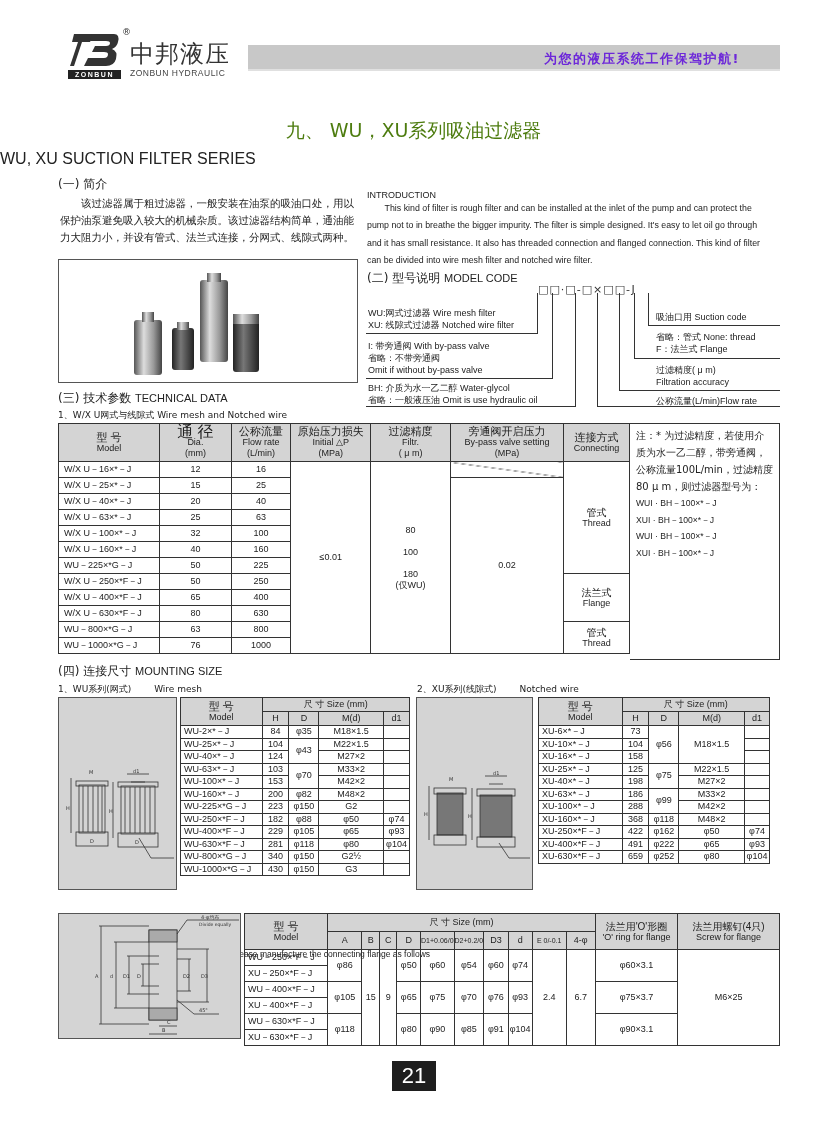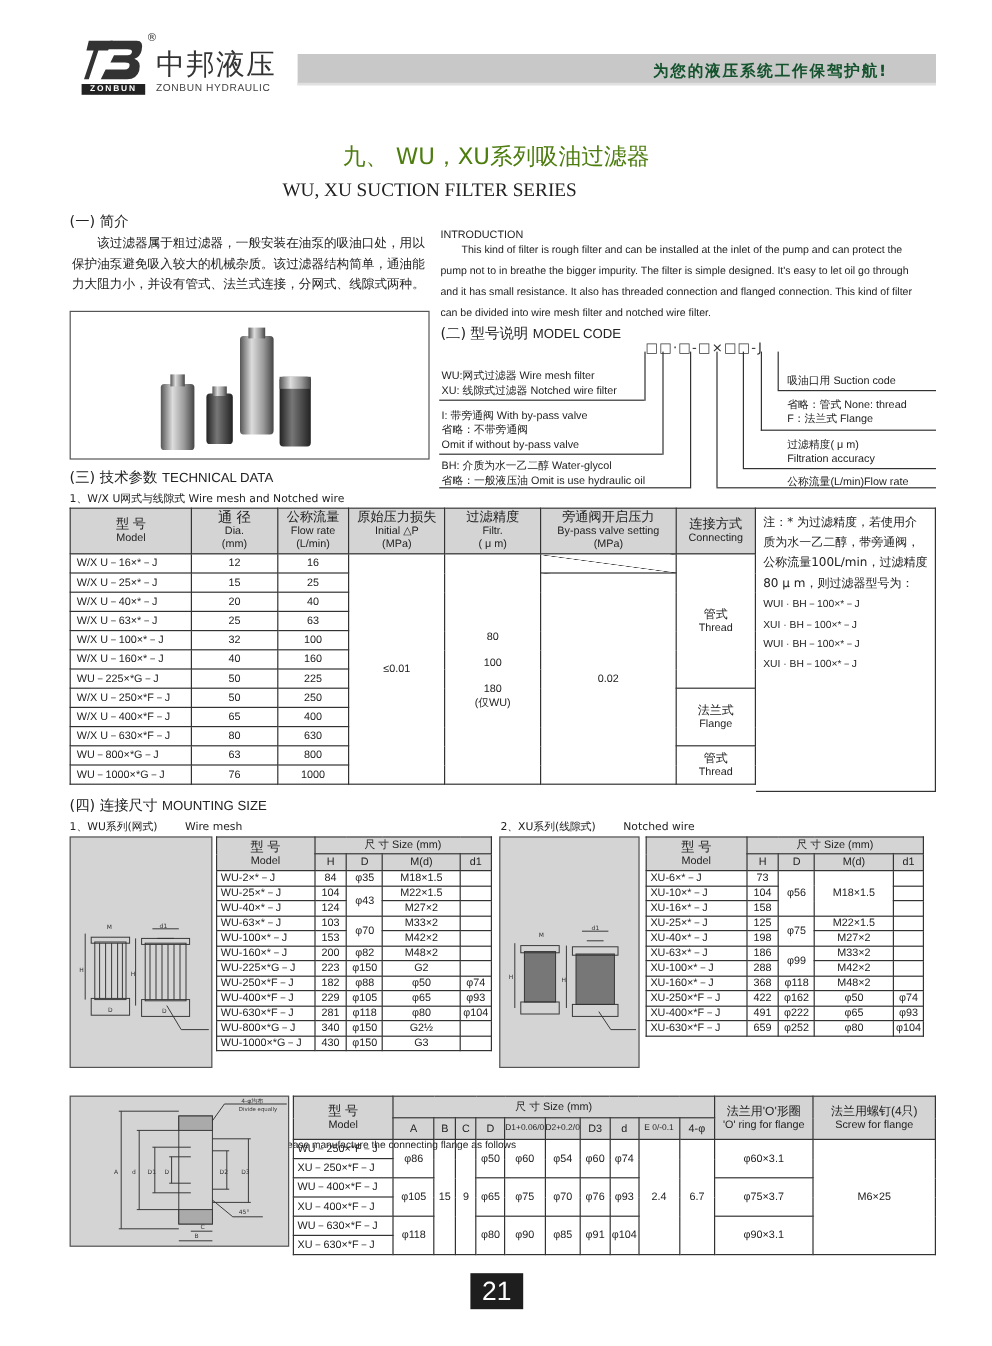--- a/index.html
+++ b/index.html
@@ -4,23 +4,23 @@
 <style>
 *{box-sizing:border-box;margin:0;padding:0}
 body{width:827px;height:1122px;background:#fff;font-family:"DejaVu Sans","Liberation Sans",sans-serif;color:#222;position:relative;overflow:hidden;font-size:9px}
 .abs{position:absolute}
 .logo-mark{left:70px;top:30px;width:50px;height:40px}
 .logo-zb{left:68px;top:70px;width:53px;height:9px;background:#222;color:#fff;font-size:7px;font-weight:bold;letter-spacing:1.5px;text-align:center;line-height:9px;font-family:"Liberation Sans",sans-serif}
 .logo-cn{left:130px;top:38px;font-size:24px;color:#333;letter-spacing:1px}
 .logo-en{left:130px;top:68px;font-size:8.5px;color:#444;letter-spacing:0.5px;font-family:"Liberation Sans",sans-serif}
 .reg{left:122px;top:27px;font-size:9px;color:#333}
 .banner{left:248px;top:45px;width:532px;height:26px;background:#c8c8c8;border-bottom:2px solid #e0e0e0}
-.banner span{position:absolute;right:40px;top:5px;font-size:13px;font-weight:bold;color:#14532d;letter-spacing:1.5px}
+.banner span{position:absolute;right:40px;top:5px;font-size:13px;font-weight:bold;color:#6d28d9;letter-spacing:1.5px}
 .title-cn{left:0;width:827px;top:118px;text-align:center;font-size:19px;color:#4d7c0f}
-.title-en{left:0;width:716px;top:150px;text-align:center;font-size:16px;color:#222;font-family:Liberation Serif, serif}
+.title-en{left:0;width:716px;top:150px;font-size:16px;color:#222;font-family:Liberation Sans, sans-serif}
 .sec{font-size:12px;color:#222}
 .sec .en{font-size:11px;font-family:"Liberation Sans",sans-serif}
 .intro-cn{left:60px;top:195px;width:300px;font-size:10.5px;line-height:17px;text-indent:2em;color:#222}
 .intro-en-h{left:367px;top:190px;font-size:9px;font-family:"Liberation Sans",sans-serif}
 .intro-en{left:367px;top:200px;width:405px;font-size:8.8px;line-height:17.3px;text-indent:2em;font-family:"Liberation Sans",sans-serif}
 .photo{left:58px;top:259px;width:300px;height:124px;border:1px solid #555;background:#fff}
 .code-boxes{left:538px;top:283px;font-size:11px;letter-spacing:1px;color:#333}
 .mc{font-size:9px;line-height:12px;font-family:"Liberation Sans",sans-serif;color:#222}
 .line{position:absolute;background:#333}
 table{border-collapse:collapse;font-family:"Liberation Sans",sans-serif}
@@ -152,21 +152,21 @@
       <col style="width:106px">
       <col style="width:62px">
     </colgroup>
   <tbody>
       <tr>
     <th>
           <div style="font-size:11px">型 号</div>
           <div>Model</div>
         </th>
     <th>
-          <div style="font-size:12px">通 径</div>
+          <div style="font-size:16px">通 径</div>
           <div>Dia.</div>
           <div>(mm)</div>
         </th>
     <th>
           <div style="font-size:11px">公称流量</div>
           <div>Flow rate</div>
           <div>(L/min)</div>
         </th>
     <th>
           <div style="font-size:11px">原始压力损失</div>

